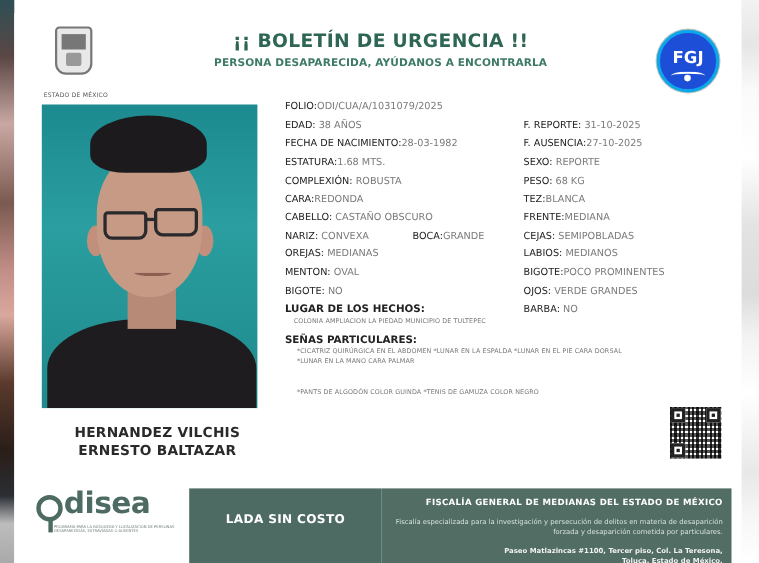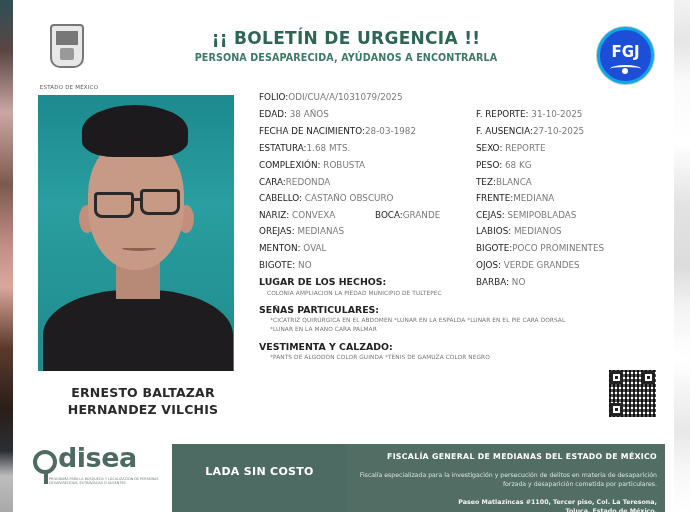--- a/index.html
+++ b/index.html
@@ -130,22 +130,22 @@
     <div class="ear-r"></div>
     <div class="face"></div>
     <div class="hair" style="height:52px;"></div>
     <div class="glass-l"></div>
     <div class="glass-r"></div>
     <div class="bridge"></div>
     <div class="mouth"></div>
   </div>
 
   <div class="name">
+    <div>HERNANDEZ VILCHIS</div>
     <div>ERNESTO BALTAZAR</div>
-    <div>HERNANDEZ VILCHIS</div>
   </div>
 
   <div class="field" style="left:246px; top:80px;">
     <span class="lbl">FOLIO:</span><span class="val">ODI/CUA/A/1031079/2025</span>
   </div>
   <div class="field" style="left:246px; top:97px;">
     <span class="lbl">EDAD:</span><span class="val"> 38 AÑOS</span>
   </div>
   <div class="field" style="left:246px; top:114px;">
     <span class="lbl">FECHA DE NACIMIENTO:</span><span class="val">28-03-1982</span>
@@ -212,21 +212,20 @@
     <span class="lbl">BARBA:</span><span class="val"> NO</span>
   </div>
 
   <div class="section-title" style="left:246px; top:264px;">LUGAR DE LOS HECHOS:</div>
   <div class="section-line" style="left:254px; top:278px;">COLONIA AMPLIACION LA PIEDAD MUNICIPIO DE TULTEPEC</div>
 
   <div class="section-title" style="left:246px; top:292px;">SEÑAS PARTICULARES:</div>
   <div class="section-line" style="left:257px; top:305px;">*CICATRIZ QUIRÚRGICA EN EL ABDOMEN  *LUNAR EN LA ESPALDA  *LUNAR EN EL PIE CARA DORSAL</div>
   <div class="section-line" style="left:257px; top:314px;">*LUNAR EN LA MANO CARA PALMAR</div>
 
-  <div class="section-title" style="left:246px; top:329px;">VESTIMENTA Y CALZADO:</div>
   <div class="section-line" style="left:257px; top:342px;">*PANTS DE ALGODÓN COLOR GUINDA  *TENIS DE GAMUZA COLOR NEGRO</div>
 
   <div class="qr">
     <div class="finder" style="left:1px; top:1px;"></div>
     <div class="finder" style="right:1px; top:1px;"></div>
     <div class="finder" style="left:1px; bottom:1px;"></div>
   </div>
 
   <div class="odisea">
     <div class="odisea-pin"></div>

